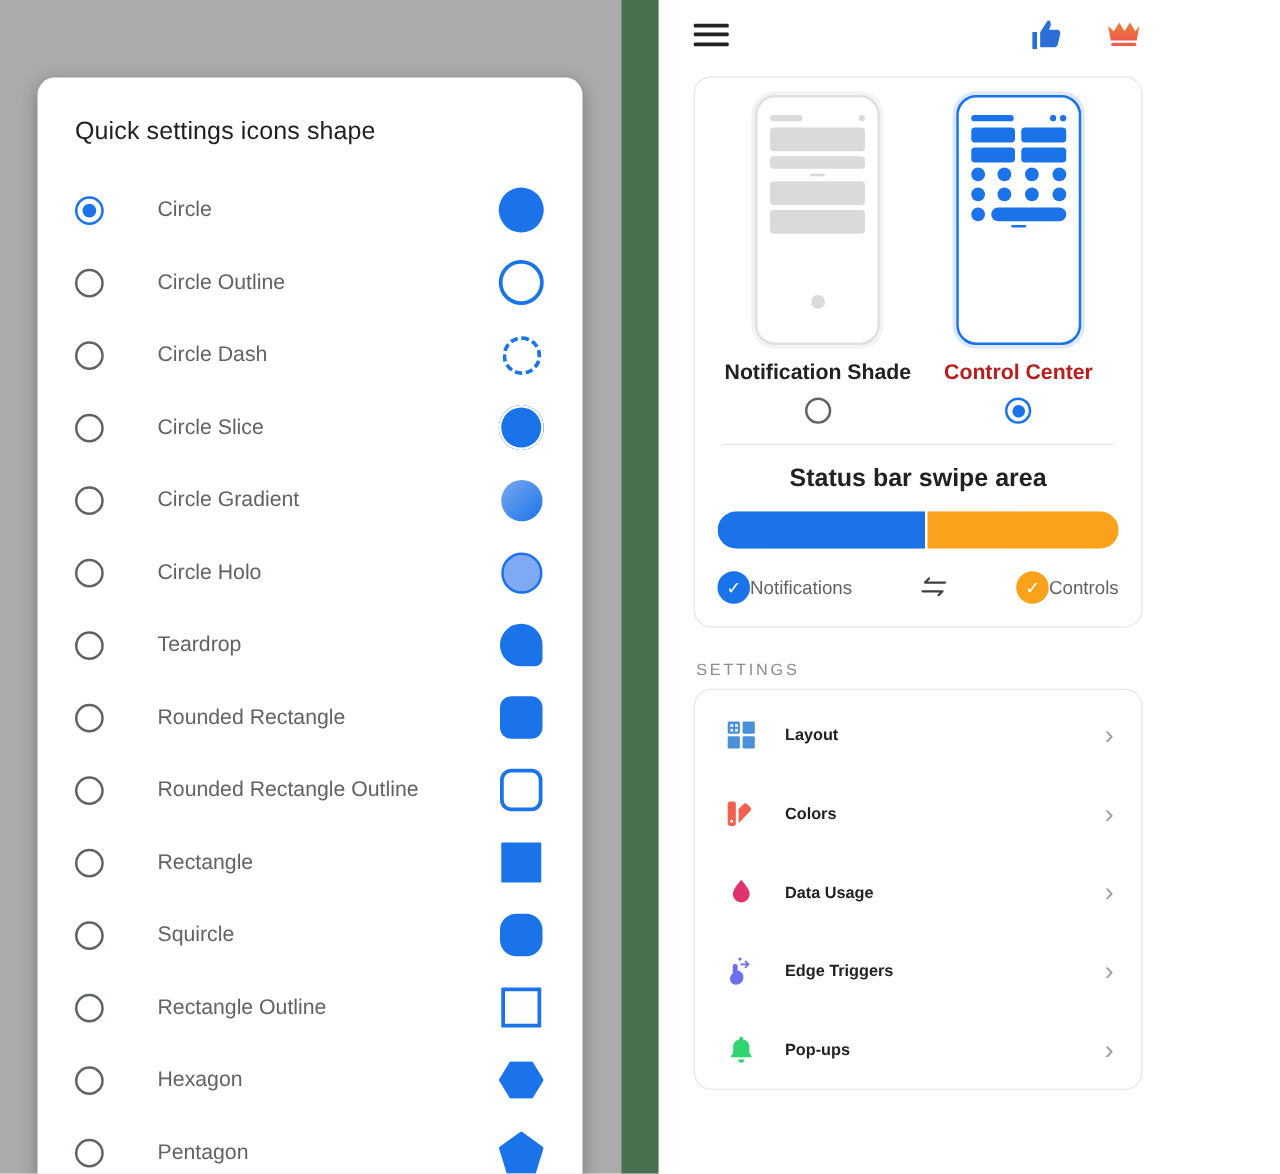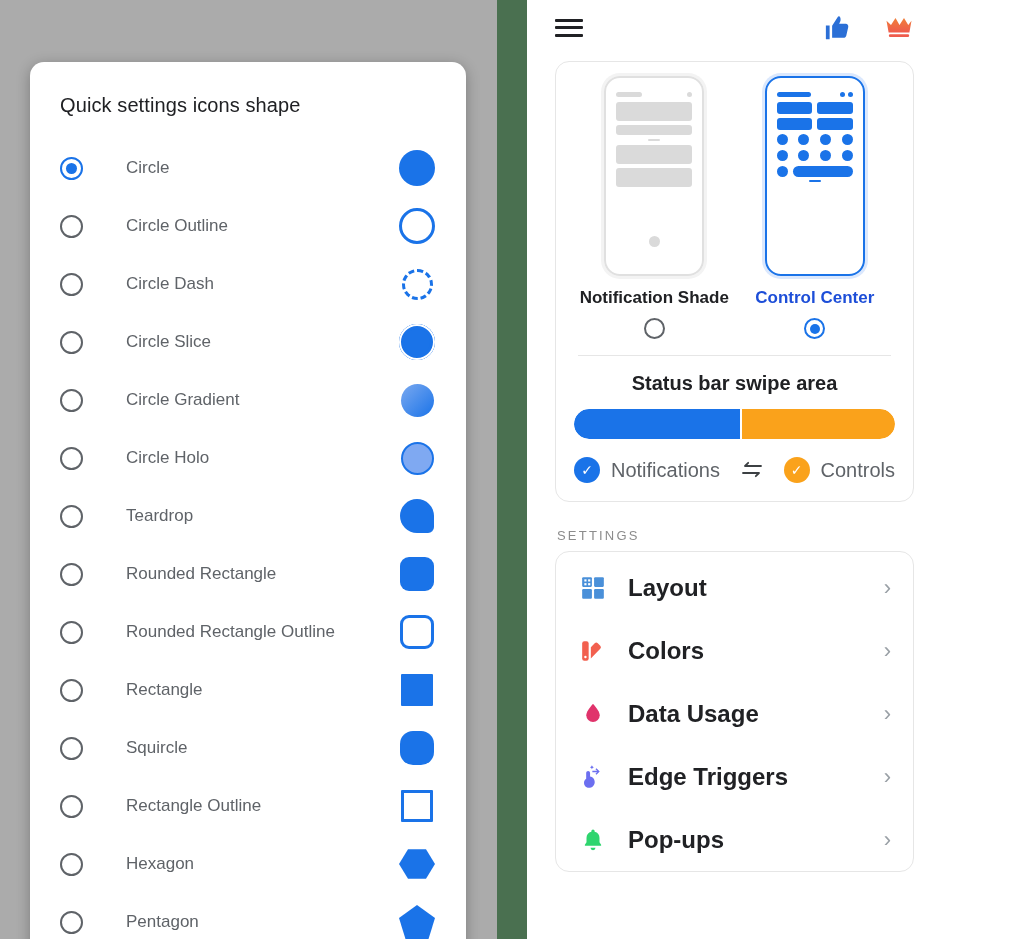--- a/index.html
+++ b/index.html
@@ -102,50 +102,50 @@
       position:absolute;left:50%;margin-left:-5.5px;bottom:27px;}
   
   .cc .pill,.cc .dot,.cc .ph-card,.cc .ph-handle{background:#1a73e8;}
   .cc-tiles{display:flex;gap:5px;margin-bottom:4px;}
   .cc-tile{flex:1;height:12px;border-radius:3px;background:#1a73e8;}
   .cc-dots{display:flex;justify-content:space-between;margin-bottom:5px;}
   .cc-dot{width:11px;height:11px;border-radius:50%;background:#1a73e8;}
   .cc-bottom{display:flex;align-items:center;gap:5px;margin-bottom:3px;}
   .cc-bar{flex:1;height:11px;border-radius:6px;background:#1a73e8;}
   .phone-caption{margin-top:12px;font-size:17px;color:#202124;font-weight:bold;}
-  .phone-caption.active{color:#1d4ed8;}
+  .phone-caption.active{color:#b91c1c;}
   .choice-radio{margin-top:10px;width:21px;height:21px;border-radius:50%;
       border:2px solid #5f6368;box-sizing:border-box;position:relative;}
   .choice-radio.sel{border-color:#1a73e8;}
   .choice-radio.sel::after{content:"";position:absolute;left:50%;top:50%;
       width:10px;height:10px;margin:-5px 0 0 -5px;border-radius:50%;background:#1a73e8;}
 
   #swipe-sep{height:1px;background:#e6e6e6;margin:16px 4px 0 4px;}
   #swipe-title{text-align:center;font-size:20px;color:#202124;font-weight:bold;margin:16px 0 14px 0;}
   #swipe-bar{display:flex;height:30px;border-radius:15px;overflow:hidden;gap:2px;}
   #swipe-left{background:#1a73e8;border-radius:15px 0 0 15px;}
   #swipe-right{background:#faa21b;border-radius:0 15px 15px 0;}
   #swipe-legend{display:flex;align-items:center;margin-top:18px;}
   .legend-item{display:flex;align-items:center;}
   .check{width:26px;height:26px;border-radius:50%;display:flex;align-items:center;
       justify-content:center;color:#fff;font-size:14px;font-weight:bold;}
   .check.blue{background:#1a73e8;}
   .check.orange{background:#faa21b;}
-  .legend-label{margin-left:11px;font-size:20px;color:#5f6368;}
+  .legend-label{margin-left:0;font-size:15px;color:#5f6368;}
   .legend-spacer{flex:1;}
 
   #settings-header{
     margin:26px 0 8px 30px;font-size:13px;letter-spacing:2.2px;color:#8c8c8c;
   }
   #settings-card{padding:4px 0 0 0;overflow:hidden;}
   .setting-row{
     display:flex;align-items:center;height:63px;padding:0 22px 0 22px;box-sizing:border-box;
   }
   .setting-icon{width:30px;height:30px;flex:0 0 auto;display:flex;align-items:center;justify-content:center;}
-  .setting-label{margin-left:20px;font-size:24px;color:#202124;font-weight:bold;flex:1;}
+  .setting-label{margin-left:20px;font-size:13px;color:#202124;font-weight:bold;flex:1;}
   .chevron{color:#9aa0a6;font-size:22px;font-weight:300;}
 </style>
 </head>
 <body>
 
 <div id="scrim"></div>
 <div id="green-strip"></div>
 
 <div id="right-panel">
 

